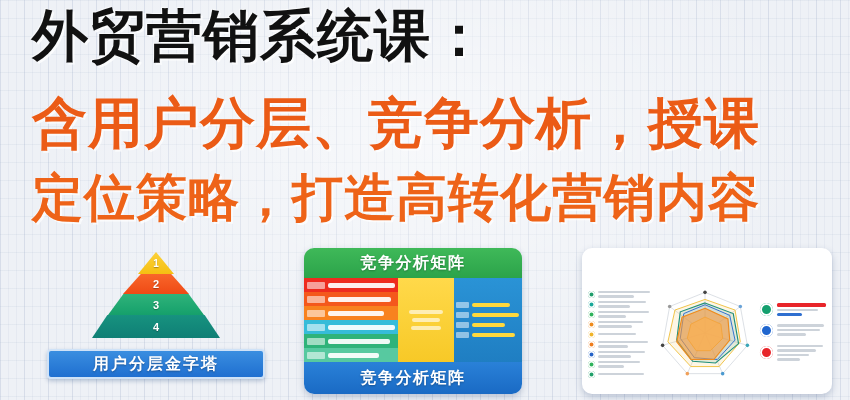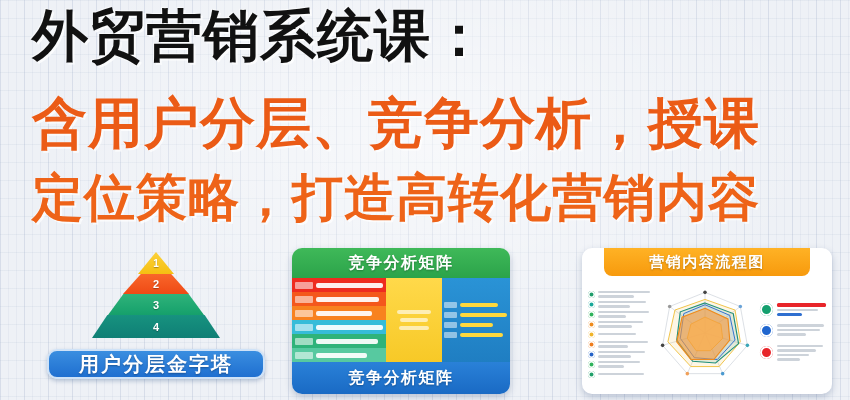--- a/index.html
+++ b/index.html
@@ -111,38 +111,38 @@
            clip-path: polygon(27% 0%, 73% 0%, 100% 100%, 0% 100%); }
   .pyr-3 { width: 96px;  height: 21px; background: linear-gradient(180deg,#2fb37a,#15a06b);
            clip-path: polygon(16% 0%, 84% 0%, 100% 100%, 0% 100%); }
   .pyr-4 { width: 128px; height: 23px; background: linear-gradient(180deg,#17927f,#0f7f75);
            clip-path: polygon(12% 0%, 88% 0%, 100% 100%, 0% 100%); }
 
   .badge {
     margin: 9px auto 8px auto;
     width: 214px;
     height: 26px;
-    border-radius: 10px;
+    border-radius: 4px;
     background: linear-gradient(180deg,#3a8ee0,#1f6fd0);
     border: 2px solid #cfe2f7;
     box-shadow: 0 2px 4px rgba(20,60,120,0.28);
     display: flex;
     align-items: center;
     justify-content: center;
     color: #ffffff;
-    font-size: 20px;
+    font-size: 16px;
     font-weight: 800;
     letter-spacing: 2px;
     text-shadow: 0 1px 2px rgba(0,0,0,0.30);
   }
 
   
   .panel-matrix {
     position: absolute;
-    left: 292px; top: 6px;
+    left: 304px; top: 6px;
     width: 218px; height: 146px;
     border-radius: 10px;
     overflow: hidden;
     box-shadow: 0 3px 7px rgba(30,60,110,0.25);
     background: #ffffff;
   }
   .matrix-head {
     height: 30px;
     background: linear-gradient(180deg,#3fb959,#2ba34a);
     color: #fff;
@@ -326,21 +326,20 @@
             <span class="mx-r-tag"></span>
             <span class="mx-r-bar" style="width:68%"></span>
           </div>
         </div>
       </div>
 
       <div class="matrix-foot">竞争分析矩阵</div>
     </div>
 
     <div class="panel-radar">
-      <div class="radar-head">营销内容流程图</div>
 
       <div class="radar-body">
 
         <div class="rd-col">
           <div class="rd-item">
             <span class="rd-dot" style="background:#1f9d6b"></span>
             <span class="rd-lines">
                 <i style="width:100%"></i>
                 <i style="width:70%"></i>
               </span>

